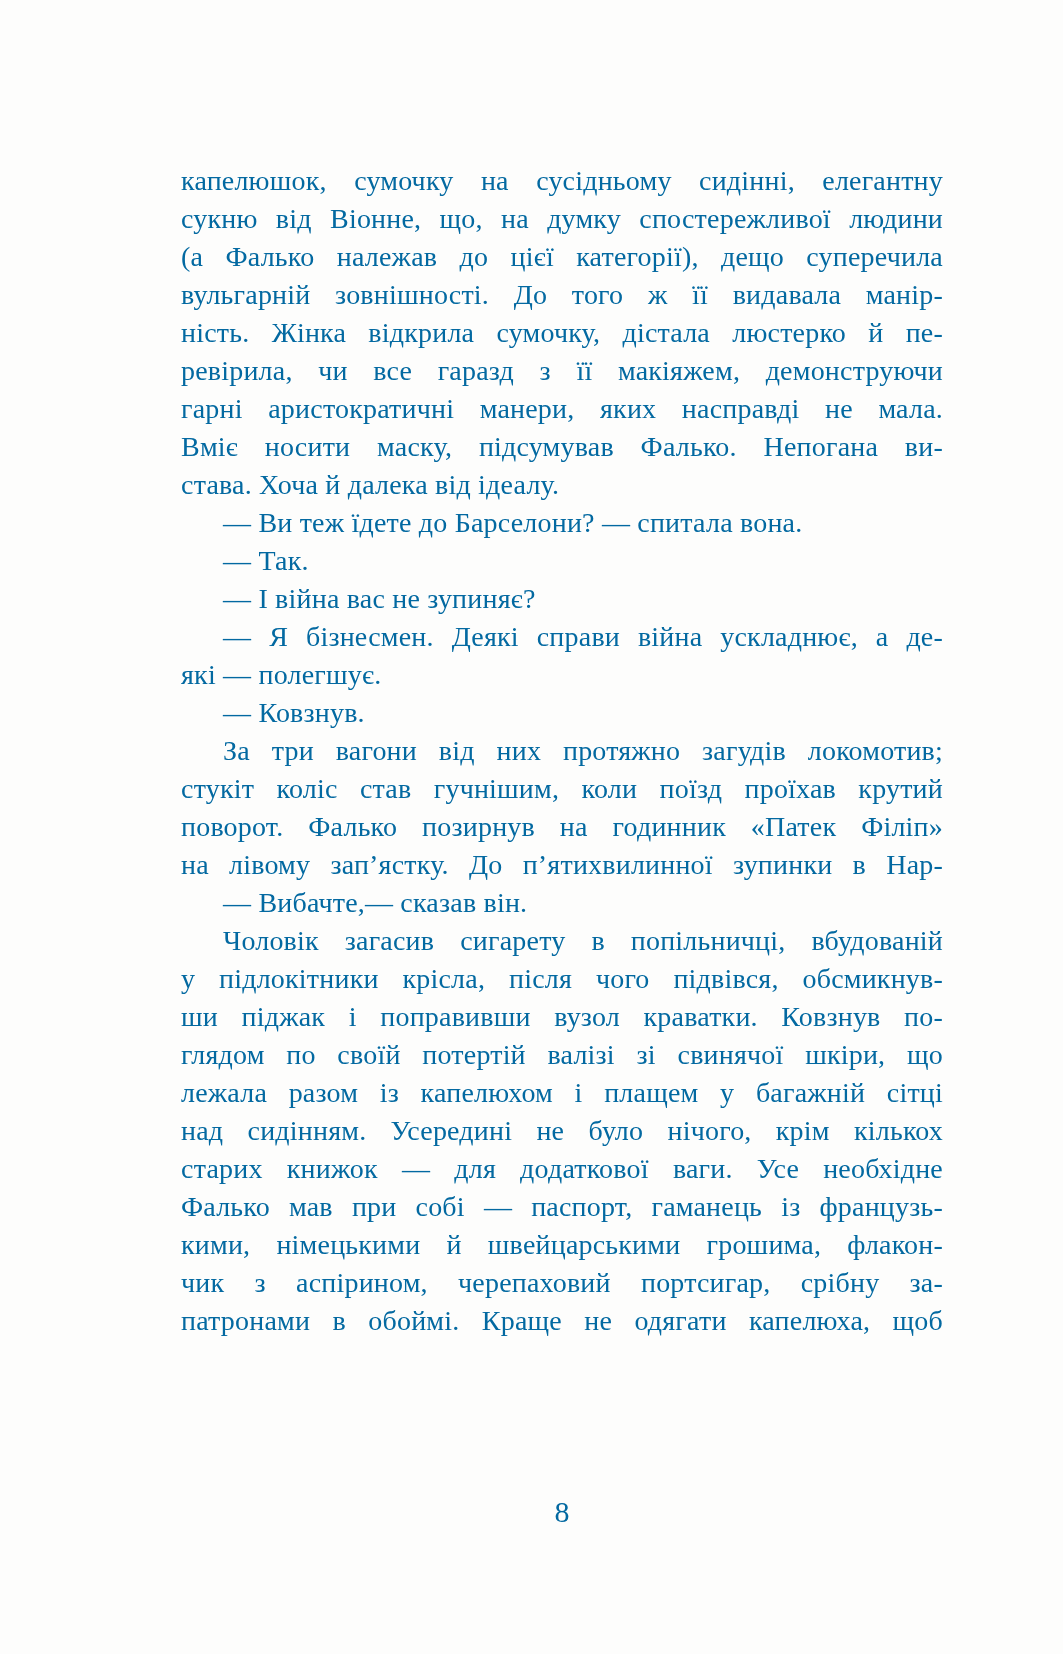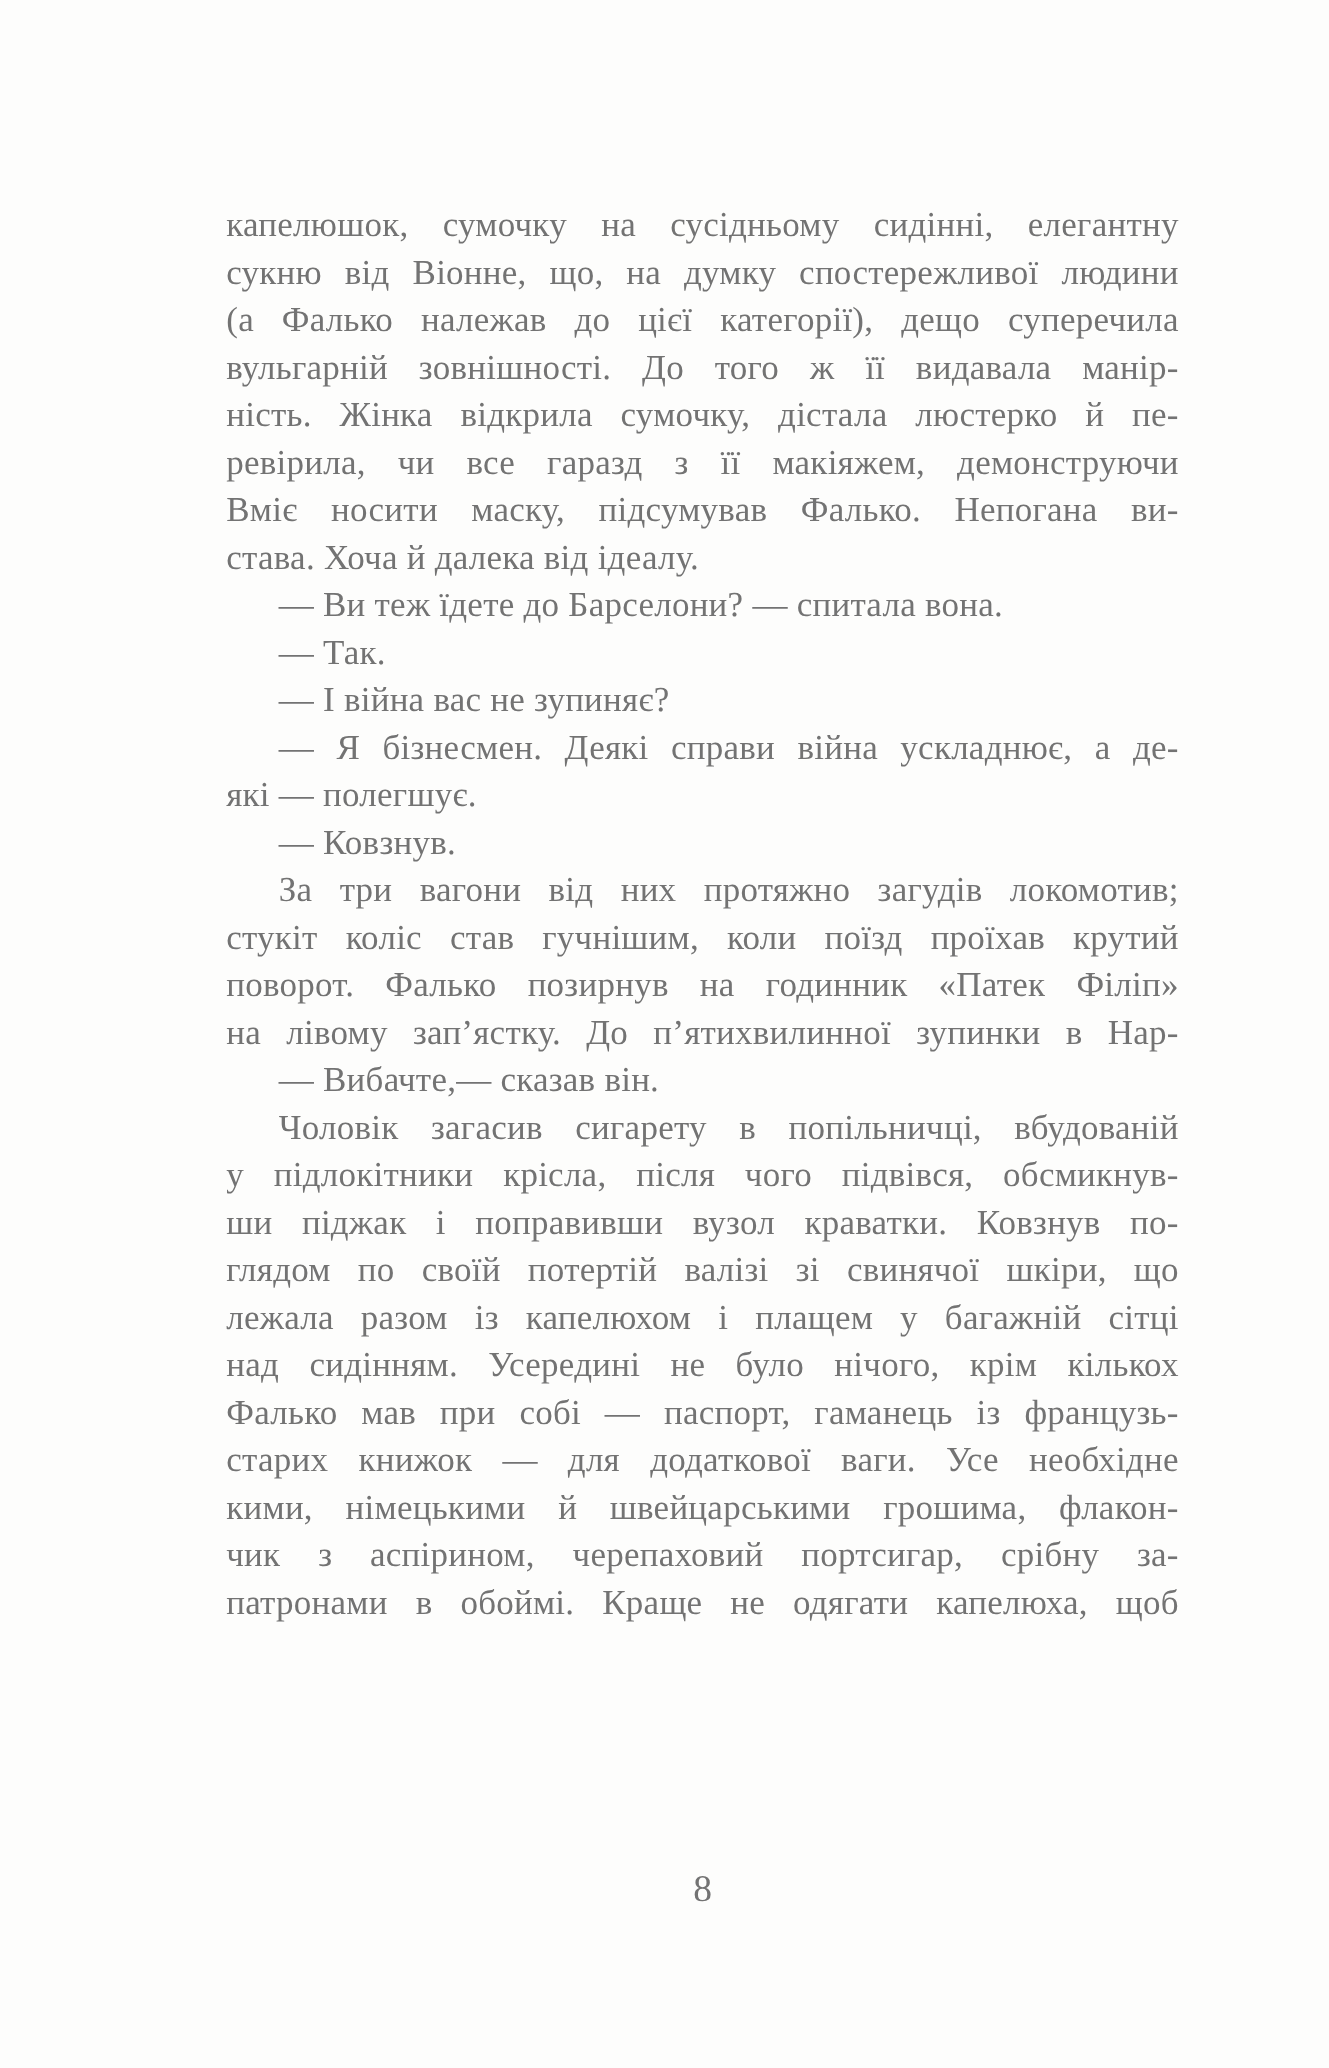--- a/index.html
+++ b/index.html
@@ -8,21 +8,21 @@
     background: #e9e9e9;
   }
   .page {
     position: relative;
     width: 1063px;
     height: 1654px;
     margin: 0 auto;
     background: #fdfdfc;
     overflow: hidden;
     font-family: "Liberation Serif", "DejaVu Serif", serif;
-    color: #737373;
+    color: #0369a1;
   }
   .textblock {
     position: absolute;
     left: 181px;
     top: 162px;
     width: 762px;
   }
   .line {
     font-size: 28px;
     line-height: 38px;
@@ -52,39 +52,40 @@
 <body>
 
 <div class="page">
   <div class="textblock">
       <div class="line">капелюшок, сумочку на сусідньому сидінні, елегантну</div>
       <div class="line">сукню від Віонне, що, на думку спостережливої людини</div>
       <div class="line">(а Фалько належав до цієї категорії), дещо суперечила</div>
       <div class="line">вульгарній зовнішності. До того ж її видавала манір-</div>
       <div class="line">ність. Жінка відкрила сумочку, дістала люстерко й пе-</div>
       <div class="line">ревірила, чи все гаразд з її макіяжем, демонструючи</div>
+      <div class="line">гарні аристократичні манери, яких насправді не мала.</div>
       <div class="line">Вміє носити маску, підсумував Фалько. Непогана ви-</div>
       <div class="line end">става. Хоча й далека від ідеалу.</div>
       <div class="line indent end">— Ви теж їдете до Барселони? — спитала вона.</div>
       <div class="line indent end">— Так.</div>
       <div class="line indent end">— І війна вас не зупиняє?</div>
       <div class="line indent">— Я бізнесмен. Деякі справи війна ускладнює, а де-</div>
       <div class="line end">які — полегшує.</div>
       <div class="line indent end">— Ковзнув.</div>
       <div class="line indent">За три вагони від них протяжно загудів локомотив;</div>
       <div class="line">стукіт коліс став гучнішим, коли поїзд проїхав крутий</div>
       <div class="line">поворот. Фалько позирнув на годинник «Патек Філіп»</div>
       <div class="line">на лівому зап’ястку. До п’ятихвилинної зупинки в Нар-</div>
       <div class="line indent end">— Вибачте,— сказав він.</div>
       <div class="line indent">Чоловік загасив сигарету в попільничці, вбудованій</div>
       <div class="line">у підлокітники крісла, після чого підвівся, обсмикнув-</div>
       <div class="line">ши піджак і поправивши вузол краватки. Ковзнув по-</div>
       <div class="line">глядом по своїй потертій валізі зі свинячої шкіри, що</div>
       <div class="line">лежала разом із капелюхом і плащем у багажній сітці</div>
       <div class="line">над сидінням. Усередині не було нічого, крім кількох</div>
+      <div class="line">старих книжок — для додаткової ваги. Усе необхідне</div>
       <div class="line">Фалько мав при собі — паспорт, гаманець із французь-</div>
-      <div class="line">старих книжок — для додаткової ваги. Усе необхідне</div>
       <div class="line">кими, німецькими й швейцарськими грошима, флакон-</div>
       <div class="line">чик з аспірином, черепаховий портсигар, срібну за-</div>
       <div class="line">патронами в обоймі. Краще не одягати капелюха, щоб</div>
     </div>
   <div class="pagenum">8</div>
 </div>
 
 </body></html>

